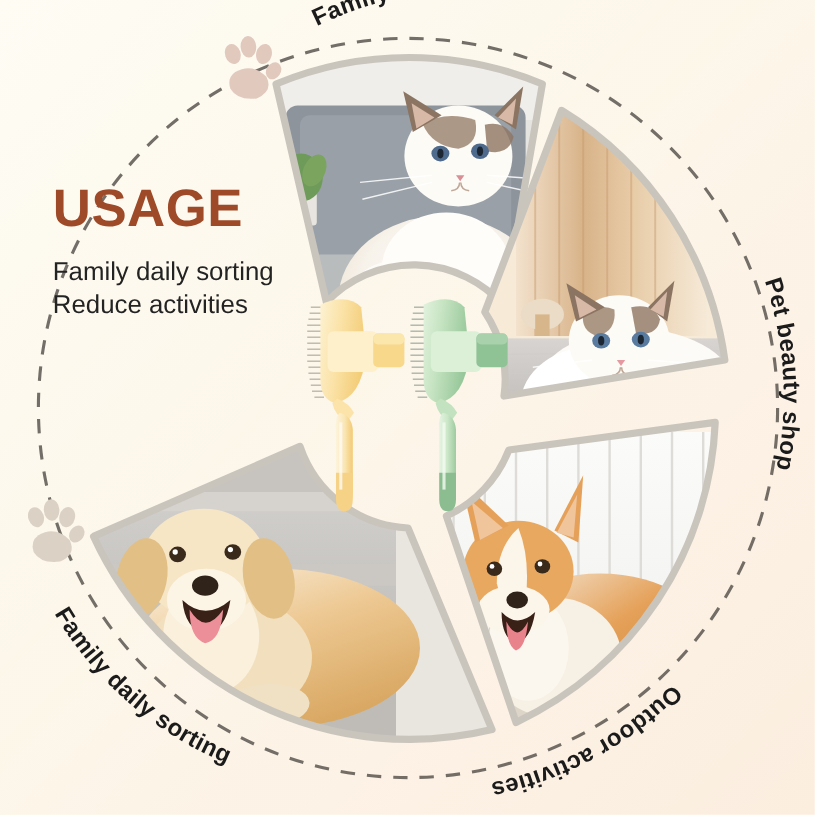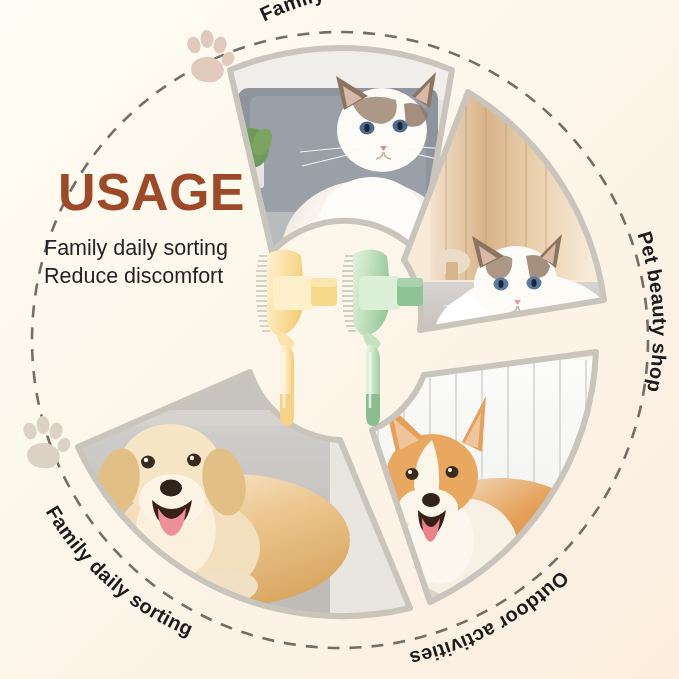--- a/index.html
+++ b/index.html
@@ -25,26 +25,26 @@
   
   .headline {
     position: absolute;
     left: 44px;
     top: 152px;
     width: 260px;
     z-index: 40;
   }
   .headline .t1,
   .headline .t2 {
-    font-size: 52px;
+    font-size: 44px;
     font-weight: bold;
     letter-spacing: 0.4px;
     line-height: 1.02;
     color: #9e4a28;
-    margin: 14px;
+    margin: 0;
     white-space: nowrap;
   }
   .headline .t2 { margin-top: 4px; }
   .headline .sub {
     margin-top: 16px;
     font-size: 21.5px;
     line-height: 1.30;
     color: #232323;
     font-weight: 400;
     white-space: nowrap;
@@ -508,17 +508,17 @@
       <path d="M 28 104 Q 38 106 39 118 L 39 170 Q 39 182 32 182 Q 25 182 25 170 L 25 118 Q 24 108 28 104 Z" fill="url(#gHandle)"></path>
       <path d="M 25 154 L 39 154 L 39 176 Q 39 186 32 186 Q 25 186 25 176 Z" fill="#8cbd90"></path>
       <path d="M 29 112 L 29 168" stroke="#f2fbf1" stroke-width="2.6" opacity="0.8" fill="none"></path>
     </g>
   </svg>
 
   <div class="headline">
     <div class="t1">USAGE</div>
     <div class="sub">
       <div>Family daily sorting</div>
-      <div>Reduce discomfort</div>
+      <div>Reduce activities</div>
     </div>
   </div>
 
 </div>
 
 </body></html>

